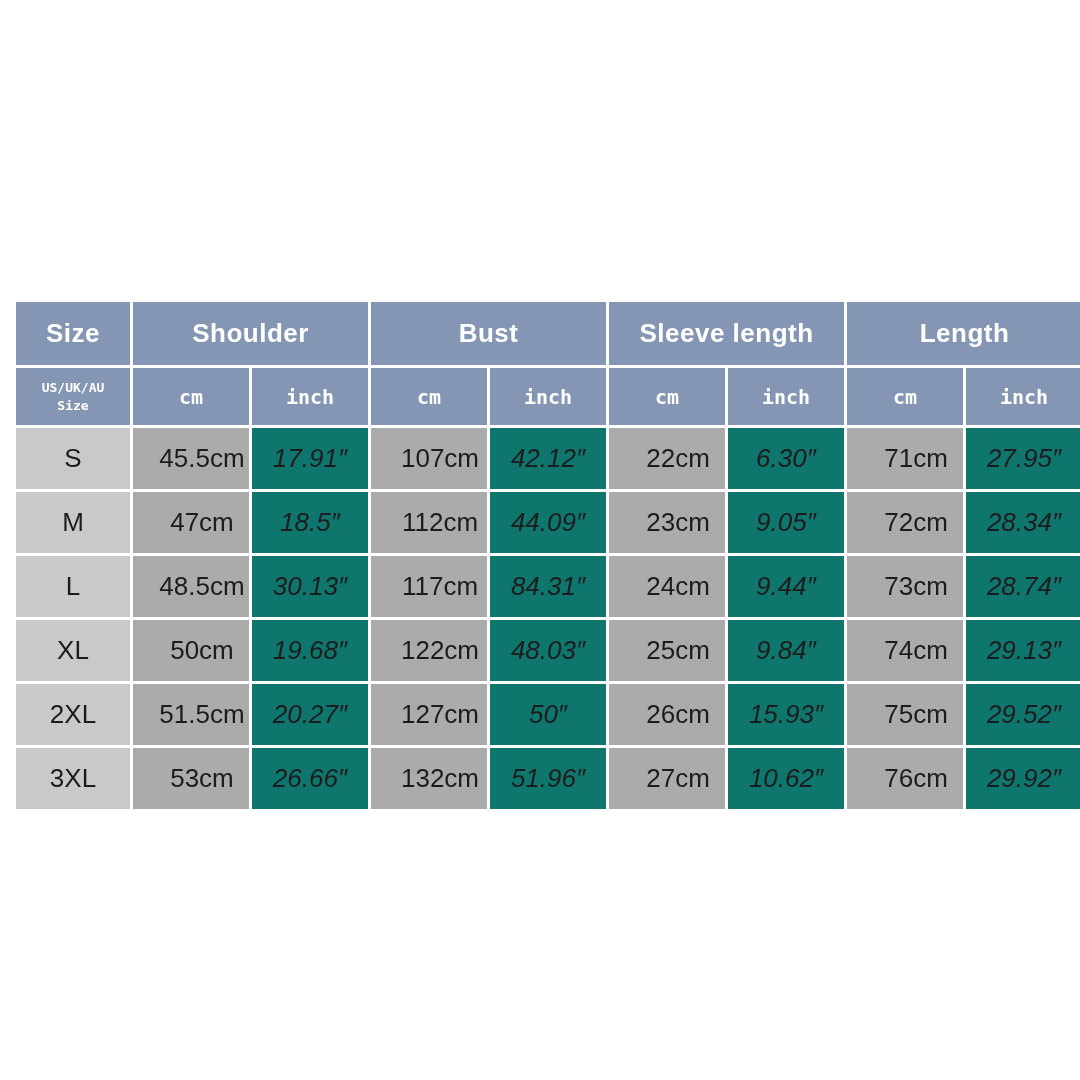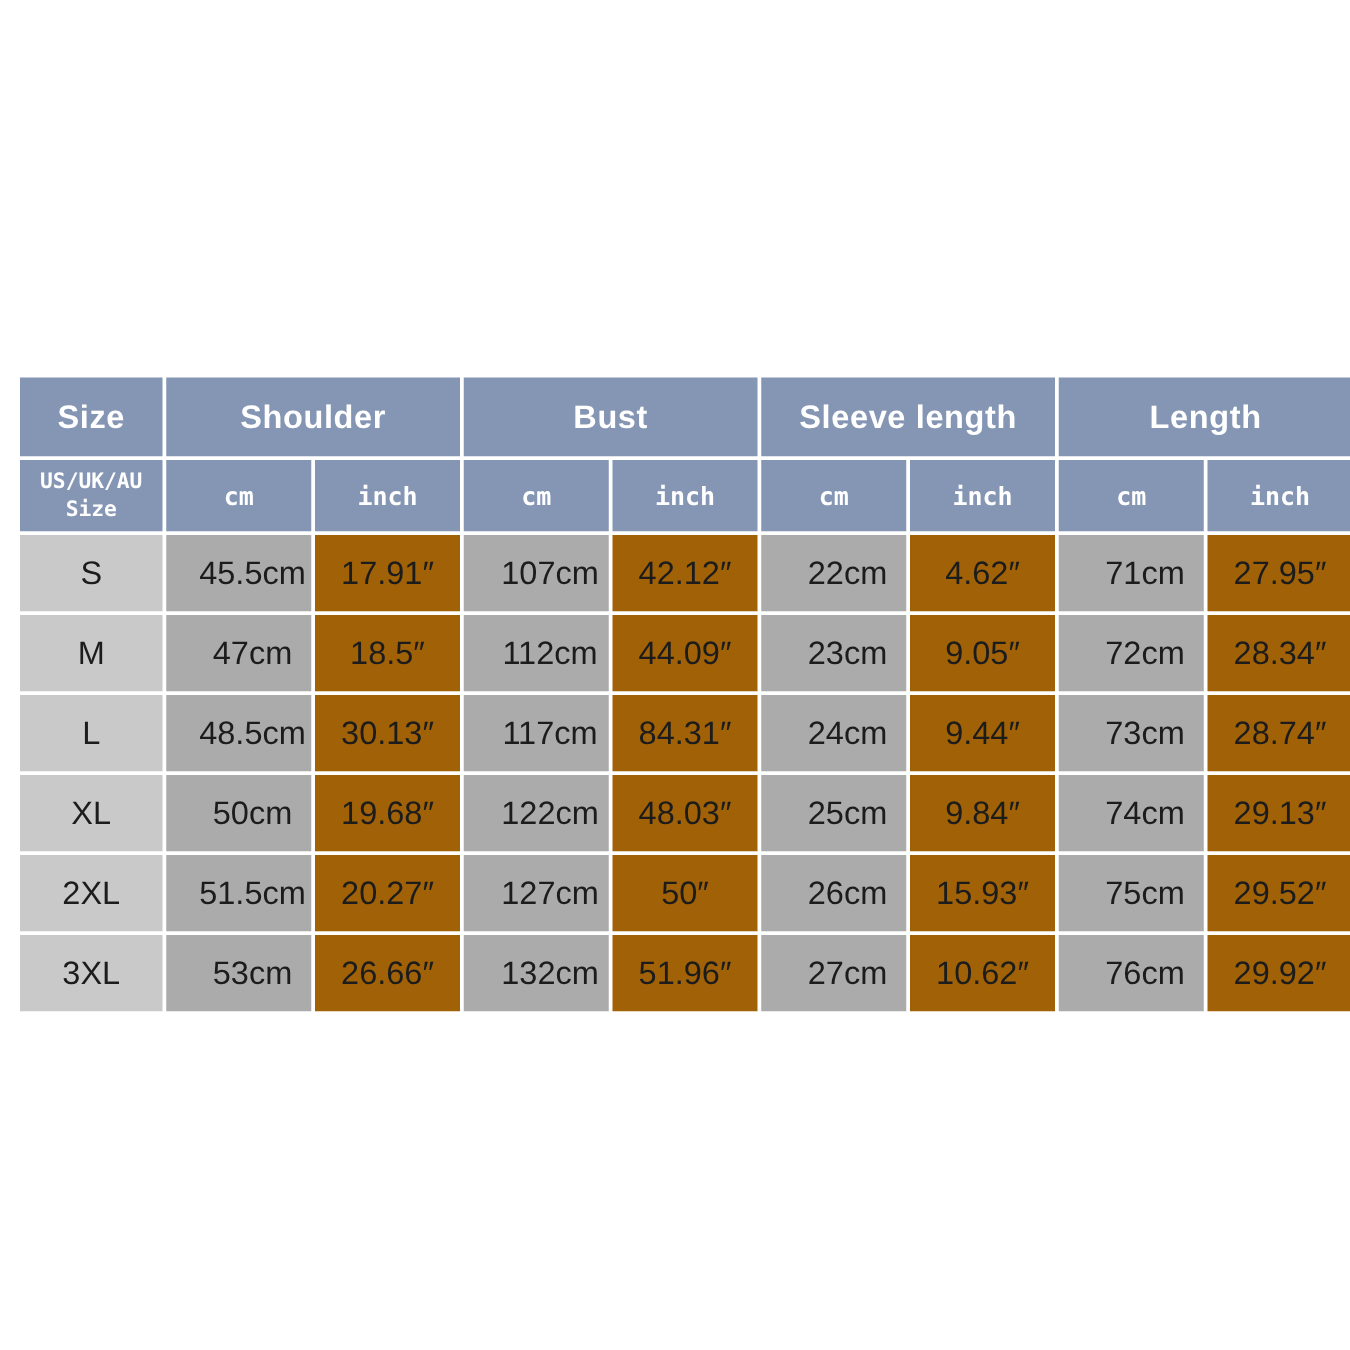--- a/index.html
+++ b/index.html
@@ -56,41 +56,41 @@
     text-align: center;
     vertical-align: middle;
     padding: 0;
     margin-top: 28px;
   }
   th.size-label-head {
     background: #8496b4;
     color: #ffffff;
     height: 57px;
     font-family: "DejaVu Sans Mono", "Liberation Mono", monospace;
-    font-size: 17px;
+    font-size: 13px;
     font-weight: bold;
     line-height: 1.35;
     text-align: center;
     vertical-align: middle;
     padding: 0;
   }
   th.size-label-head .ln { display: block; }
 
   
   td {
     height: 61px;
     text-align: center;
     vertical-align: middle;
     font-size: 26px;
     color: #1c1c1c;
     padding: 0;
   }
   td.cell-size { background: #c9c9c9; }
   td.cell-cm   { background: #ababab; padding-left: 22px; }
-  td.cell-inch { background: #a16207; }
+  td.cell-inch { background: #0f766e; font-style: italic; }
 </style>
 </head>
 <body>
 
 <div id="size-chart-wrap">
   <table class="size-chart">
     <colgroup>
       <col class="c-size">
       <col class="c-cm">
         <col class="c-inch">
@@ -125,21 +125,21 @@
       </tr>
     </thead>
     <tbody id="chart-body">
         <tr>
           <td class="cell-size">S</td>
           <td class="cell-cm">45.5cm</td>
           <td class="cell-inch">17.91″</td>
           <td class="cell-cm">107cm</td>
           <td class="cell-inch">42.12″</td>
           <td class="cell-cm">22cm</td>
-          <td class="cell-inch">4.62″</td>
+          <td class="cell-inch">6.30″</td>
           <td class="cell-cm">71cm</td>
           <td class="cell-inch">27.95″</td>
         </tr>
         <tr>
           <td class="cell-size">M</td>
           <td class="cell-cm">47cm</td>
           <td class="cell-inch">18.5″</td>
           <td class="cell-cm">112cm</td>
           <td class="cell-inch">44.09″</td>
           <td class="cell-cm">23cm</td>

